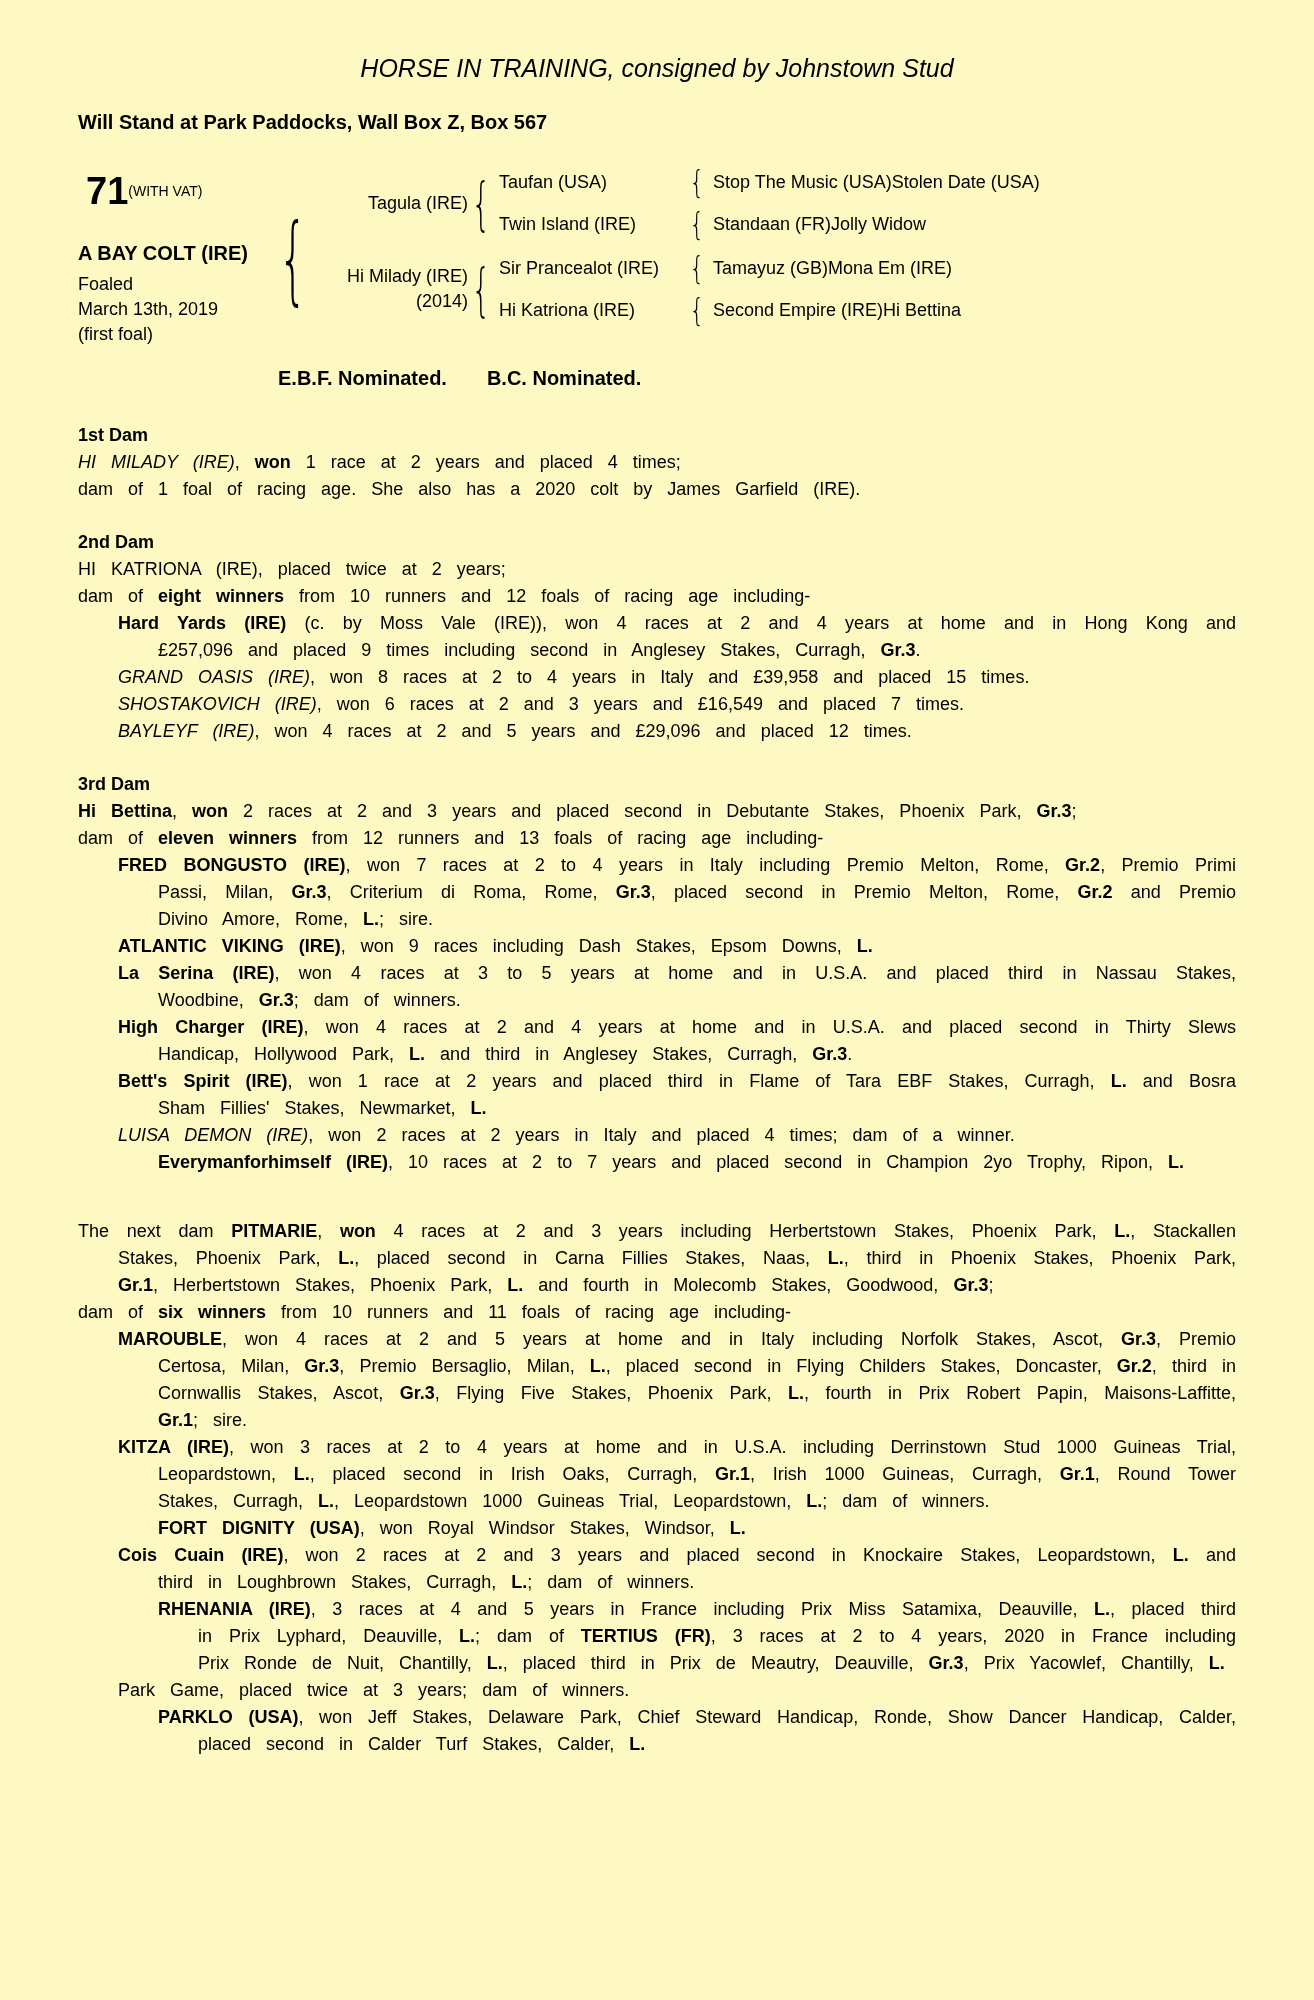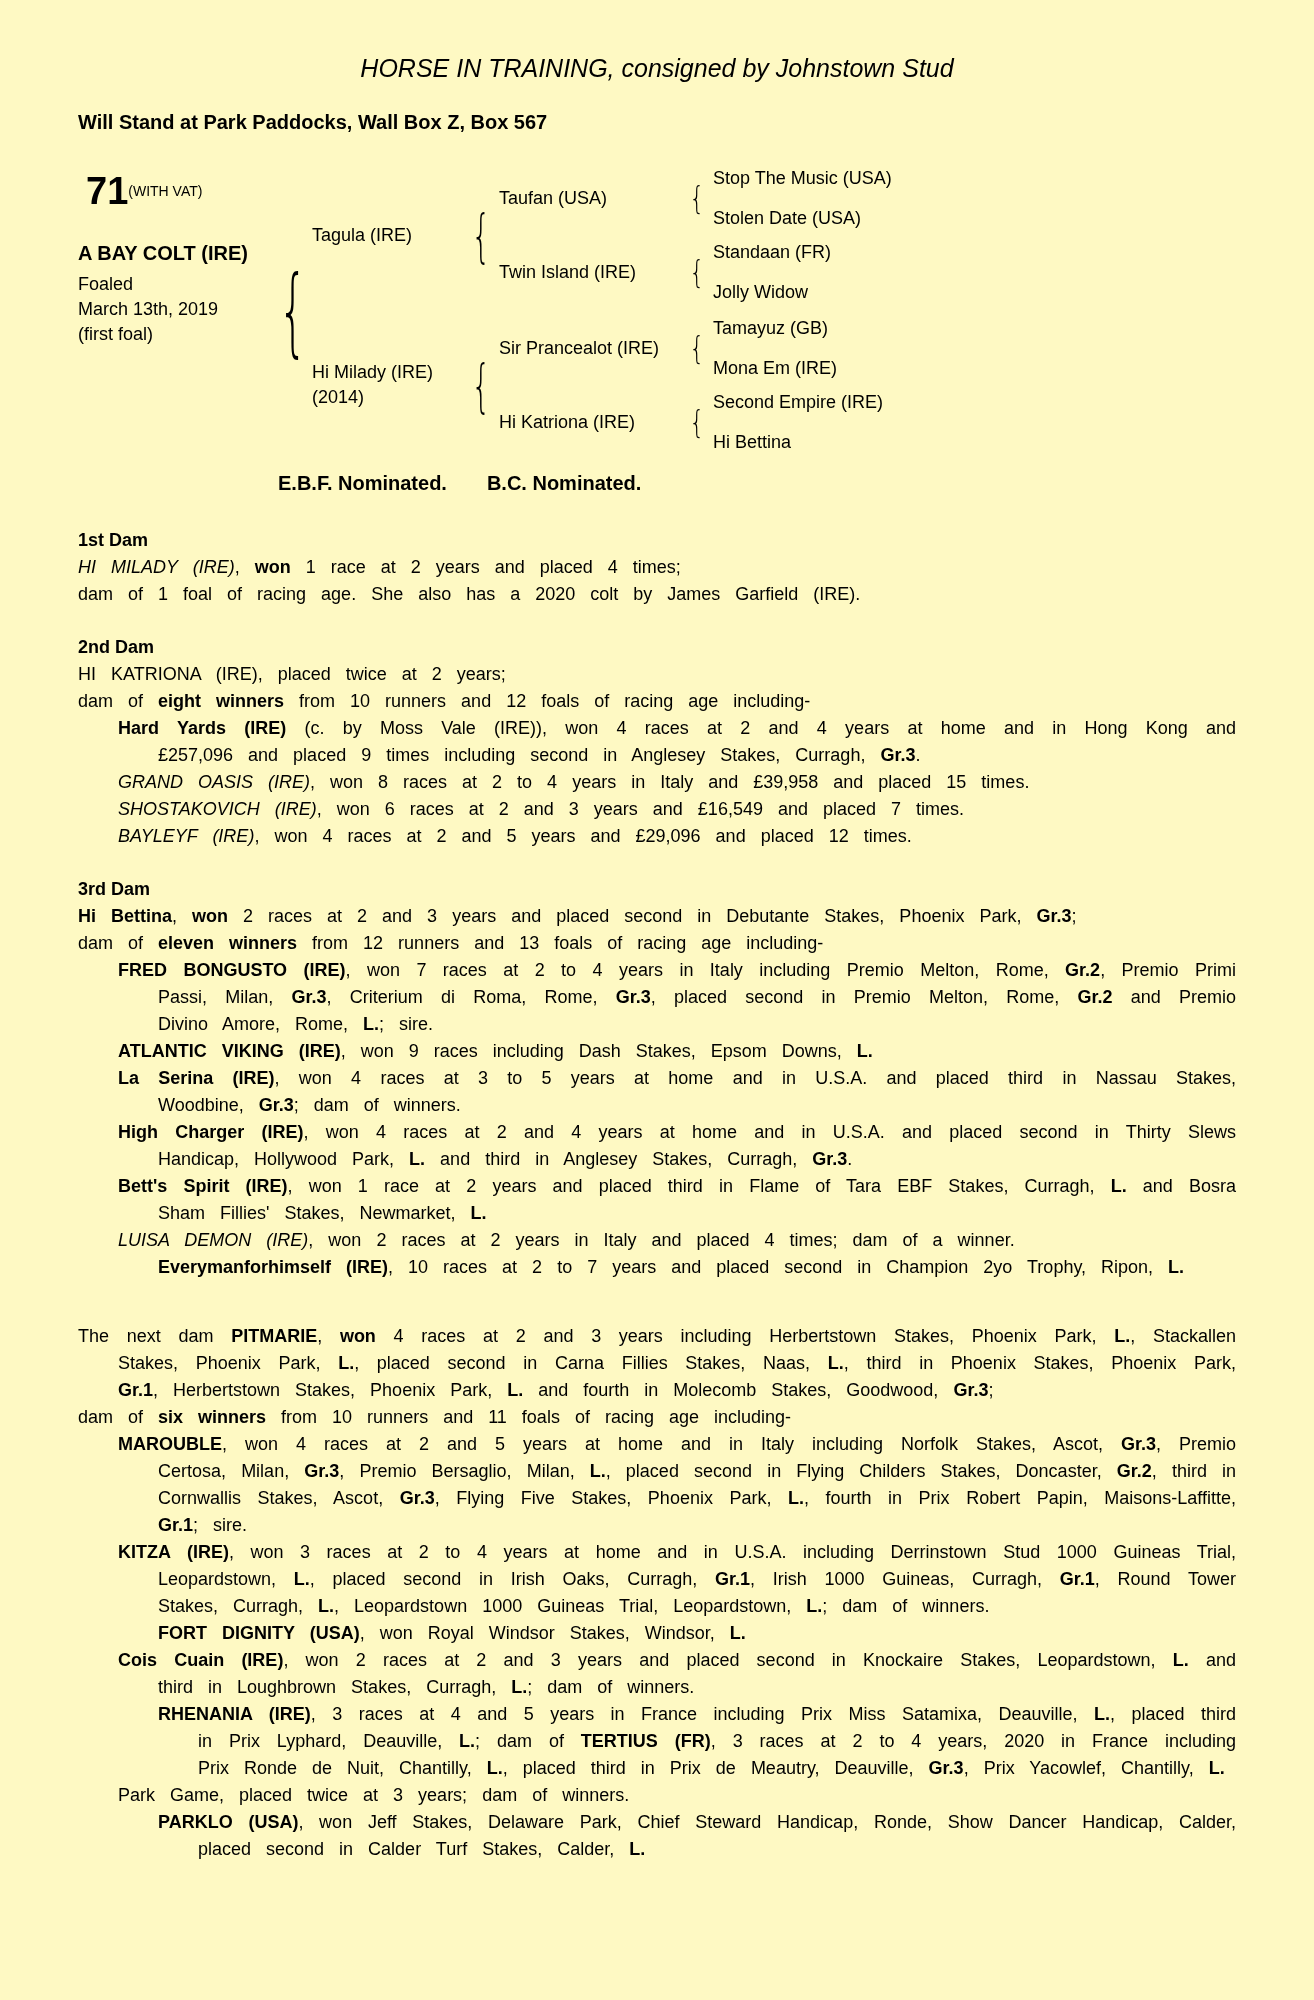--- a/index.html
+++ b/index.html
@@ -27,25 +27,25 @@
   .brace::before { content:"{"; display:block; font-weight:300; }
   .brace-xl { width:30px; }
   .brace-xl::before { font-size:46px; transform:scaleY(2.1); }
   .brace-lg { width:26px; }
   .brace-lg::before { font-size:30px; transform:scaleY(1.9); }
   .brace-sm { width:22px; }
   .brace-sm::before { font-size:24px; transform:scaleY(1.35); }
 
   .ped-tree { flex:1; display:flex; flex-direction:column; gap:16px; font-size:18px; }
   .ped-half { display:flex; align-items:center; }
-  .gen1-cell { width:160px; flex:0 0 auto; padding-left:4px; line-height:25px; }
+  .gen1-cell { width:160px; flex:0 0 auto; padding-left:4px; line-height:25px;text-align:right; }
   .gen2col { display:flex; flex-direction:column; gap:14px; }
   .gen2group { display:flex; align-items:center; }
   .gen2name { width:192px; flex:0 0 auto; padding-left:5px; }
-  .gen3col { display:flex; flex-direction:column; padding-left:5px;gap:20px; }
+  .gen3col { display:flex; flex-direction:row; padding-left:5px; }
   .gen3 { line-height:20px; white-space:nowrap; }
 
   .noms { display:flex; gap:40px; padding-left:200px; font-weight:700; font-size:20px;
           margin:20px 0 32px; }
 
   
   .dam-sections { font-size:18px; line-height:27px; }
   .dam-section { margin-top:26px; }
   .dam-section:first-child { margin-top:0; }
   .dam-section.no-heading { margin-top:42px; }

